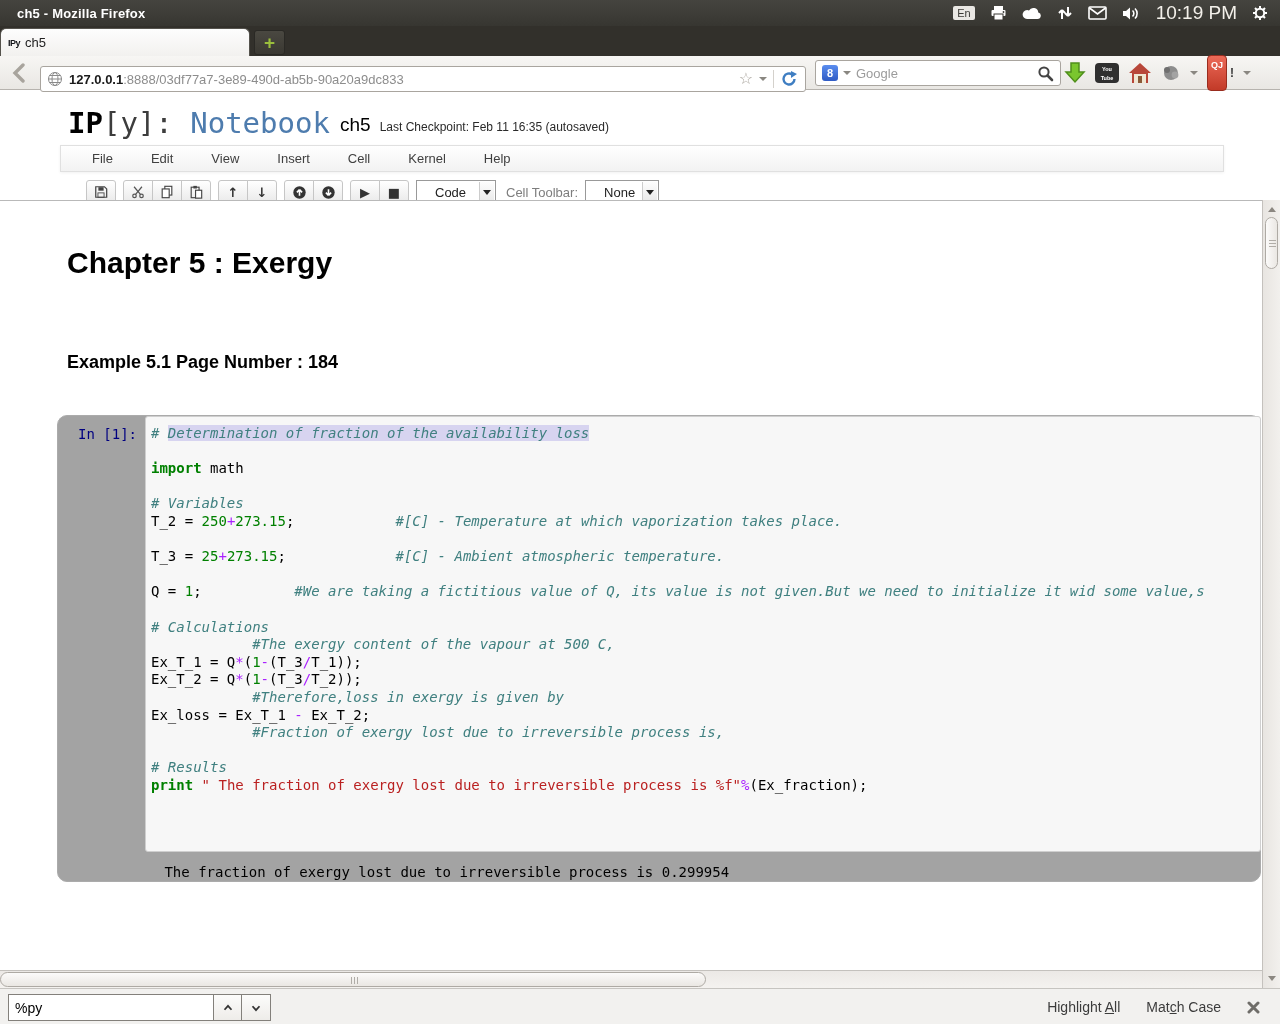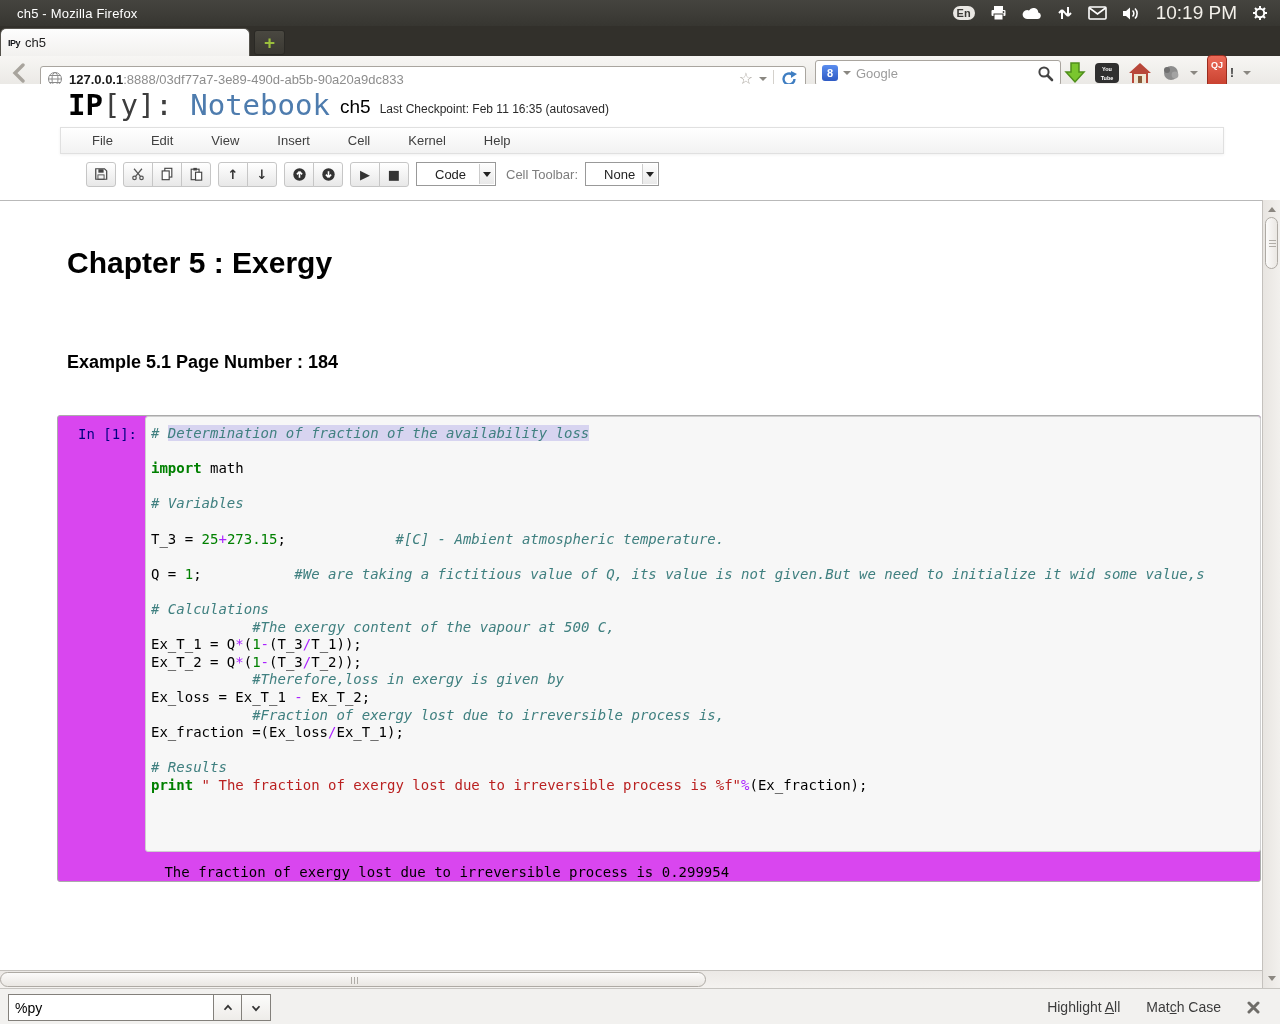--- a/index.html
+++ b/index.html
@@ -5,24 +5,24 @@
   * { margin:0; padding:0; box-sizing:border-box; }
   html,body { width:1280px; height:1024px; }
   body { position:relative; overflow:hidden; background:#fff;
          font-family:"Liberation Sans", sans-serif; }
   svg { display:block; }
 
   
   .os-bar { position:absolute; top:0; left:0; width:1280px; height:26px;
             background:linear-gradient(#45443f,#373631); color:#fff;
             display:flex; align-items:center; }
-  .os-title { font-size:13px; font-weight:normal; padding-left:17px; letter-spacing:.2px; }
+  .os-title { font-size:13px; font-weight:bold; padding-left:17px; letter-spacing:.2px; }
   .tray { margin-left:auto; display:flex; align-items:center; gap:15px; padding-right:12px; }
-  .kb-ind { background:#e9e7e3; color:#3a3935; font-size:11px; font-weight:bold;
-            padding:1px 4px; border-radius:7px; }
+  .kb-ind { background:#e9e7e3; color:#3a3935; font-size:11px; font-weight:normal;
+            padding:1px 4px; border-radius:2px; }
   .clock { font-size:19px; color:#f3f0ea; }
 
   
   .tab-bar { position:absolute; top:26px; left:0; width:1280px; height:30px;
              background:#32302b; }
   .tab { position:absolute; left:0; top:2px; width:250px; height:28px;
          background:linear-gradient(#fdfdfd,#f2f1ef);
          border:1px solid #55534d; border-bottom:none; border-radius:6px 6px 0 0;
          display:flex; align-items:center; padding-left:7px; gap:5px; }
   .tab-favicon { font-size:9px; font-weight:bold; color:#14161a; letter-spacing:-0.5px; }
@@ -59,21 +59,21 @@
                display:flex; align-items:center; gap:9px; }
   .yt-icon { width:24px; height:20px; background:#2f2f2f; border-radius:4px;
              color:#fff; font-size:5.5px; font-weight:bold; text-align:center; line-height:1.6;
              padding-top:2px; }
   .qj-icon { width:20px; height:36px; background:linear-gradient(#ec6a58,#c23a28);
              border:1px solid #992c1e; border-radius:4px; color:#fff; font-size:9px;
              font-weight:bold; text-align:center; line-height:18px; }
   .qj-bang { color:#3a3a3a; font-size:12px; font-weight:bold; margin-left:-6px; }
 
   
-  .nb-chrome { position:absolute; top:84px; left:0; width:1280px; height:110px; background:#fff; }
+  .nb-chrome { position:absolute; top:102px; left:0; width:1280px; height:110px; background:#fff; }
   .nb-header { position:absolute; top:0; left:0; right:0; height:43px; }
   .ipy-logo { position:absolute; left:68px; top:4px;
               font-family:"DejaVu Sans Mono", monospace; font-size:29px; }
   .ipy-logo .lg-ip { color:#000; font-weight:bold; }
   .ipy-logo .lg-y  { color:#3d3d3d; }
   .ipy-logo .lg-nb { color:#4e7cae; }
   .nb-title-wrap { position:absolute; left:340px; top:12px; display:flex; align-items:baseline; gap:9px; }
   .nb-title { font-size:19px; color:#000; }
   .nb-checkpoint { font-size:12px; color:#2a2a2a; }
 
@@ -107,21 +107,21 @@
   .ct-label { font-size:13px; color:#7d7d7d; margin-left:3px; }
 
   
   .content { position:absolute; top:200px; left:0; width:1262px; height:770px;
              background:#fff; border-top:1px solid #b9b9b9; overflow:hidden; }
   .h-chapter { position:absolute; left:67px; top:45px; font-size:30px; font-weight:bold; color:#000; }
   .h-example1 { position:absolute; left:67px; top:151px; font-size:18px; font-weight:bold; color:#000; }
   .h-example2 { position:absolute; left:67px; top:721px; font-size:18px; font-weight:bold; color:#000; }
 
   .cell { position:absolute; left:57px; top:214px; width:1204px; height:467px;
-          background:#d946ef; border:1px solid #ababab; border-radius:3px; }
+          background:#a3a3a3; border:1px solid #ababab; border-radius:10px; }
   .prompt { position:absolute; left:20px; top:10px; color:#000080;
             font-family:"DejaVu Sans Mono", monospace; font-size:14px; }
   .input-area { position:absolute; left:87px; top:0; width:1116px; height:436px;
                 background:#f7f7f7; border:1px solid #cfcfcf; border-radius:3px;
                 padding:8px 0 0 5px; overflow:hidden; }
   .code-line { white-space:pre; font-family:"DejaVu Sans Mono", monospace;
                font-size:14px; line-height:17.6px; color:#000; }
   .code-line .com { color:#408080; font-style:italic; }
   .code-line .kw  { color:#008000; font-weight:bold; }
   .code-line .num { color:#008000; }
@@ -399,33 +399,33 @@
   <div class="h-example1">Example 5.1 Page Number : 184</div>
 
   <div class="cell">
     <div class="prompt">In [1]:</div>
     <div class="input-area">
         <div class="code-line"><span class="com"># </span><span class="com sel">Determination of fraction of the availability loss</span></div>
         <div class="code-line"> </div>
         <div class="code-line"><span class="kw">import</span><span> math</span></div>
         <div class="code-line"> </div>
         <div class="code-line"><span class="com"># Variables</span></div>
+        <div class="code-line"><span>T_2 = </span><span class="num">250</span><span class="op">+</span><span class="num">273.15</span><span>;            </span><span class="com">#[C] - Temperature at which vaporization takes place.</span></div>
         <div class="code-line"> </div>
         <div class="code-line"><span>T_3 = </span><span class="num">25</span><span class="op">+</span><span class="num">273.15</span><span>;             </span><span class="com">#[C] - Ambient atmospheric temperature.</span></div>
         <div class="code-line"> </div>
         <div class="code-line"><span>Q = </span><span class="num">1</span><span>;           </span><span class="com">#We are taking a fictitious value of Q, its value is not given.But we need to initialize it wid some value,s</span></div>
         <div class="code-line"> </div>
         <div class="code-line"><span class="com"># Calculations</span></div>
         <div class="code-line"><span>            </span><span class="com">#The exergy content of the vapour at 500 C,</span></div>
         <div class="code-line"><span>Ex_T_1 = Q</span><span class="op">*</span><span>(</span><span class="num">1</span><span class="op">-</span><span>(T_3</span><span class="op">/</span><span>T_1));</span></div>
         <div class="code-line"><span>Ex_T_2 = Q</span><span class="op">*</span><span>(</span><span class="num">1</span><span class="op">-</span><span>(T_3</span><span class="op">/</span><span>T_2));</span></div>
         <div class="code-line"><span>            </span><span class="com">#Therefore,loss in exergy is given by</span></div>
         <div class="code-line"><span>Ex_loss = Ex_T_1 </span><span class="op">-</span><span> Ex_T_2;</span></div>
         <div class="code-line"><span>            </span><span class="com">#Fraction of exergy lost due to irreversible process is,</span></div>
-        <div class="code-line"><span>Ex_fraction =(Ex_loss</span><span class="op">/</span><span>Ex_T_1);</span></div>
         <div class="code-line"> </div>
         <div class="code-line"><span class="com"># Results</span></div>
         <div class="code-line"><span class="kw">print</span><span> </span><span class="str">" The fraction of exergy lost due to irreversible process is %f"</span><span class="op">%</span><span>(Ex_fraction);</span></div>
       </div>
     <div class="output-line"> The fraction of exergy lost due to irreversible process is 0.299954</div>
   </div>
 
 </div>
 
 <div class="h-scrollbar">

